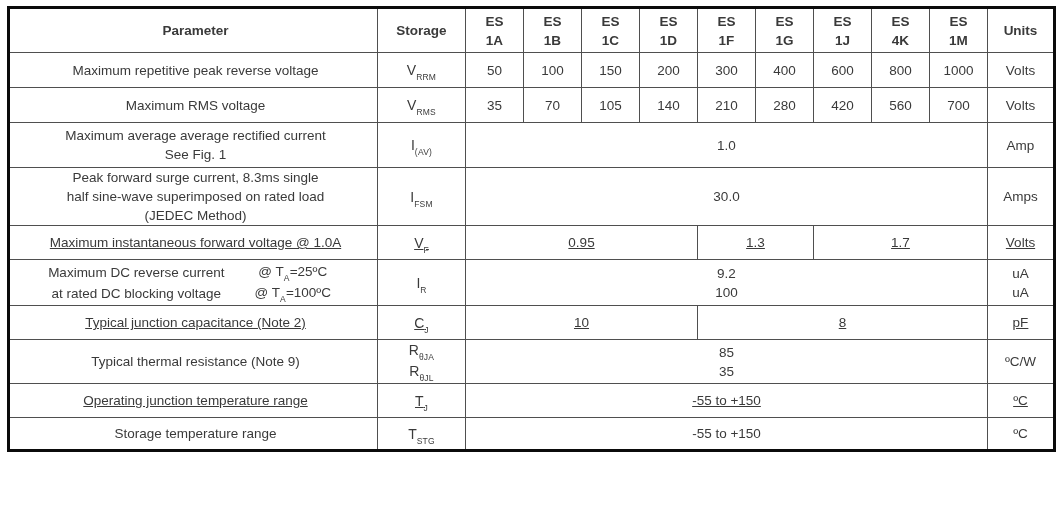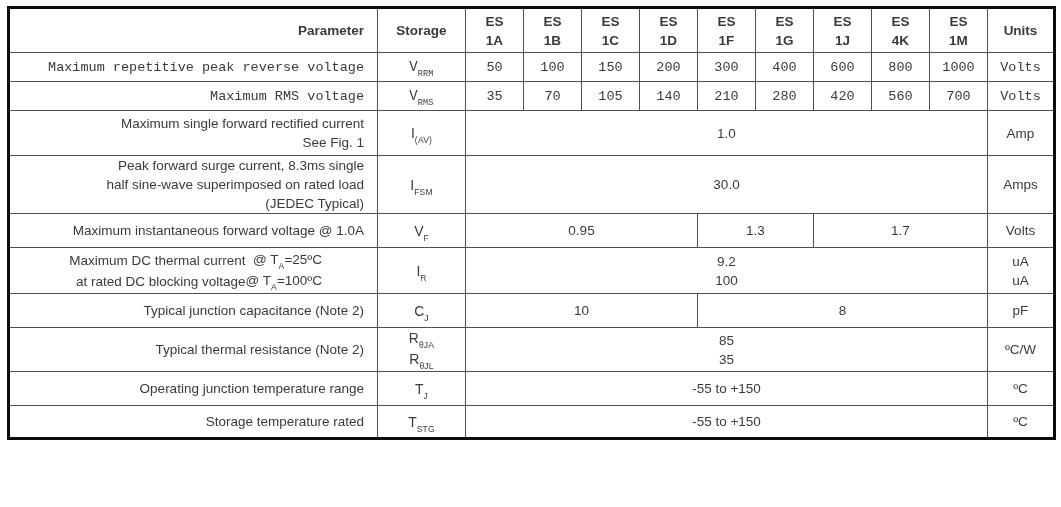--- a/index.html
+++ b/index.html
@@ -16,38 +16,38 @@
     border: 3px solid #0b0b0b;
   }
   td {
     border: 1px solid #4f4f4f;
     font-size: 13.5px;
     color: #3a3a3a;
     vertical-align: middle;
     padding: 0;
     overflow: hidden;
   }
-  .param { text-align: right; padding-left: 8px; padding-right: 13px; }
+  .param { text-align: center; padding-left: 8px; padding-right: 4px; }
   .c     { text-align: center; }
   .hdr   { font-weight: bold; font-size: 13.5px; }
   .hdr div { line-height: 19px; }
   .ml    { line-height: 19px; }
   sub {
     font-size: 8.5px;
     vertical-align: baseline;
     position: relative;
     top: 5px;
     letter-spacing: 0.2px;
   }
   .symtxt { font-size: 14px; }
   
   tr.h45 td { height: 45px; }
-  tr.h29 td { height: 29px; font-family: Liberation Mono, monospace; }
+  tr.h29 td { height: 35px; }
   tr.h61 td { height: 54px; border-radius: 15px; }
-  tr.h34 td { height: 34px; }
+  tr.h34 td { height: 34px; text-decoration: underline; }
   tr.h46 td { height: 46px; }
   tr.h44 td { height: 44px; }
   tr.h33 td { height: 33px; }
   .ir-grid {
     display: grid;
     grid-template-columns: 1fr auto;
     padding-right: 42px;
     line-height: 19px;
     align-items: center;
   }
@@ -140,52 +140,52 @@
     <td class="c">280</td>
     <td class="c">420</td>
     <td class="c">560</td>
     <td class="c">700</td>
     <td class="c">Volts</td>
   </tr>
 
 
   <tr class="h45">
     <td class="param">
-      <div class="ml">Maximum single forward rectified current</div>
+      <div class="ml">Maximum average average rectified current</div>
       <div class="ml">See Fig. 1</div>
     </td>
     <td class="c"><span class="symtxt">I</span><sub>(AV)</sub></td>
     <td class="c" colspan="9">1.0</td>
     <td class="c">Amp</td>
   </tr>
 
   <tr class="h61">
     <td class="param">
       <div class="ml">Peak forward surge current, 8.3ms single</div>
       <div class="ml">half sine-wave superimposed on rated load</div>
-      <div class="ml">(JEDEC Typical)</div>
+      <div class="ml">(JEDEC Method)</div>
     </td>
     <td class="c"><span class="symtxt">I</span><sub>FSM</sub></td>
     <td class="c" colspan="9">30.0</td>
     <td class="c">Amps</td>
   </tr>
 
   <tr class="h34">
     <td class="param">Maximum instantaneous forward voltage @ 1.0A</td>
     <td class="c"><span class="symtxt">V</span><sub>F</sub></td>
     <td class="c" colspan="4">0.95</td>
     <td class="c" colspan="2">1.3</td>
     <td class="c" colspan="3">1.7</td>
     <td class="c">Volts</td>
   </tr>
 
   <tr class="h46">
     <td class="param">
       <div class="ir-grid">
-        <span>Maximum DC thermal current</span>
+        <span>Maximum DC reverse current</span>
         <span><span>@ T</span><sub>A</sub><span>=25ºC</span></span>
         <span>at rated DC blocking voltage</span>
         <span><span>@ T</span><sub>A</sub><span>=100ºC</span></span>
       </div>
     </td>
     <td class="c"><span class="symtxt">I</span><sub>R</sub></td>
     <td class="c" colspan="9">
       <div class="ml">9.2</div>
       <div class="ml">100</div>
     </td>
@@ -198,39 +198,39 @@
 
   <tr class="h34">
     <td class="param">Typical junction capacitance (Note 2)</td>
     <td class="c"><span class="symtxt">C</span><sub>J</sub></td>
     <td class="c" colspan="4">10</td>
     <td class="c" colspan="5">8</td>
     <td class="c">pF</td>
   </tr>
 
   <tr class="h44">
-    <td class="param">Typical thermal resistance (Note 2)</td>
+    <td class="param">Typical thermal resistance (Note 9)</td>
     <td class="c">
       <div class="ml"><span class="symtxt">R</span><sub>θJA</sub></div>
       <div class="ml"><span class="symtxt">R</span><sub>θJL</sub></div>
     </td>
     <td class="c" colspan="9">
       <div class="ml">85</div>
       <div class="ml">35</div>
     </td>
     <td class="c">ºC/W</td>
   </tr>
 
   <tr class="h34">
     <td class="param">Operating junction temperature range</td>
     <td class="c"><span class="symtxt">T</span><sub>J</sub></td>
     <td class="c" colspan="9">-55 to +150</td>
     <td class="c">ºC</td>
   </tr>
 
   <tr class="h33">
-    <td class="param">Storage temperature rated</td>
+    <td class="param">Storage temperature range</td>
     <td class="c"><span class="symtxt">T</span><sub>STG</sub></td>
     <td class="c" colspan="9">-55 to +150</td>
     <td class="c">ºC</td>
   </tr>
 </tbody>
   </table>
 
 </body></html>

